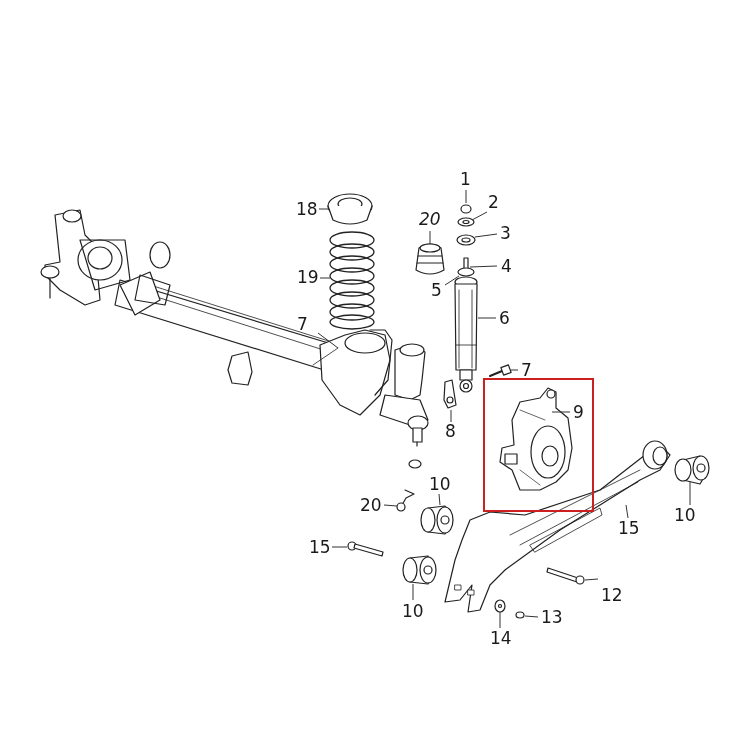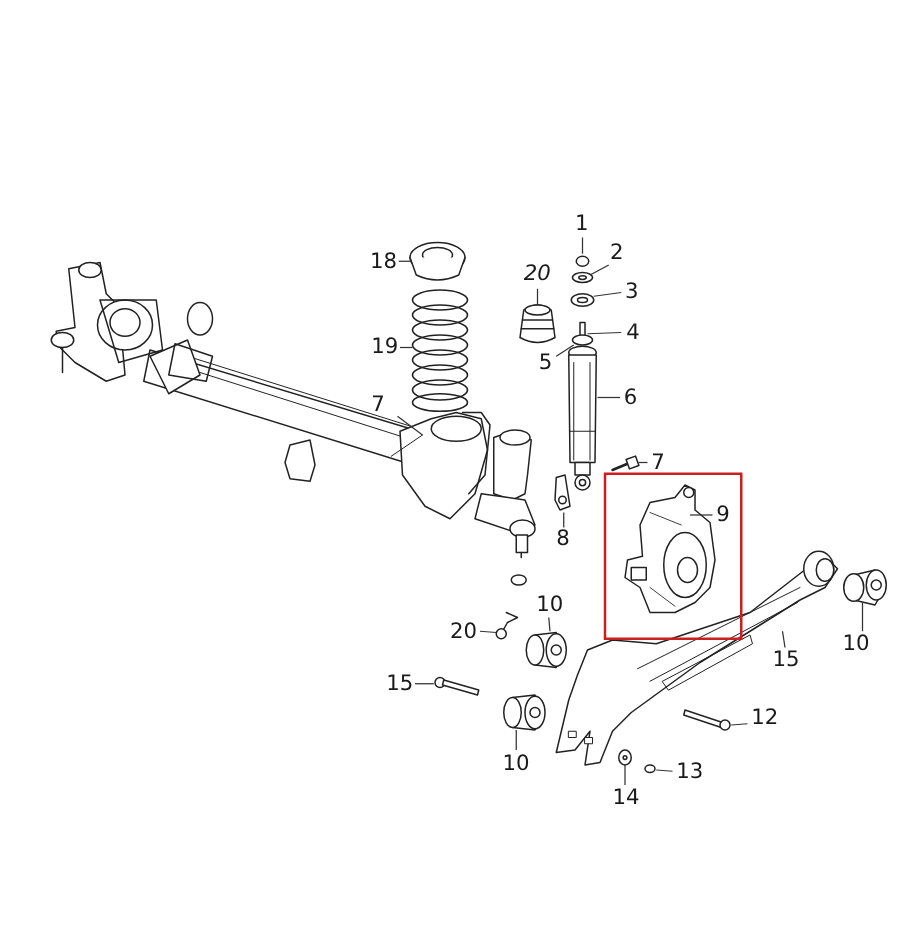--- a/index.html
+++ b/index.html
@@ -197,21 +197,21 @@
 <span class="callout-label" style="left:501px; top:258px;">4</span>
 <span class="callout-label" style="left:431px; top:282px;">5</span>
 <span class="callout-label" style="left:499px; top:310px;">6</span>
 <span class="callout-label" style="left:521px; top:362px;">7</span>
 <span class="callout-label" style="left:445px; top:423px;">8</span>
 <span class="callout-label" style="left:573px; top:404px;">9</span>
 <span class="callout-label" style="left:429px; top:476px;">10</span>
 <span class="callout-label" style="left:674px; top:507px;">10</span>
 <span class="callout-label" style="left:402px; top:603px;">10</span>
 <span class="callout-label" style="left:618px; top:520px;">15</span>
-<span class="callout-label" style="left:601px; top:566px;">12</span>
+<span class="callout-label" style="left:601px; top:587px;">12</span>
 <span class="callout-label" style="left:541px; top:609px;text-align:center;">13</span>
 <span class="callout-label" style="left:490px; top:630px;">14</span>
 <span class="callout-label" style="left:309px; top:539px;">15</span>
 <span class="callout-label" style="left:360px; top:497px;">20</span>
 <span class="callout-label" style="left:297px; top:316px;">7</span>
 <span class="callout-label" style="left:297px; top:269px;">19</span>
 <span class="callout-label" style="left:296px; top:201px;">18</span>
 <span class="callout-label" style="left:419px; top:211px;font-style:italic;">20</span>
 
 </body></html>

